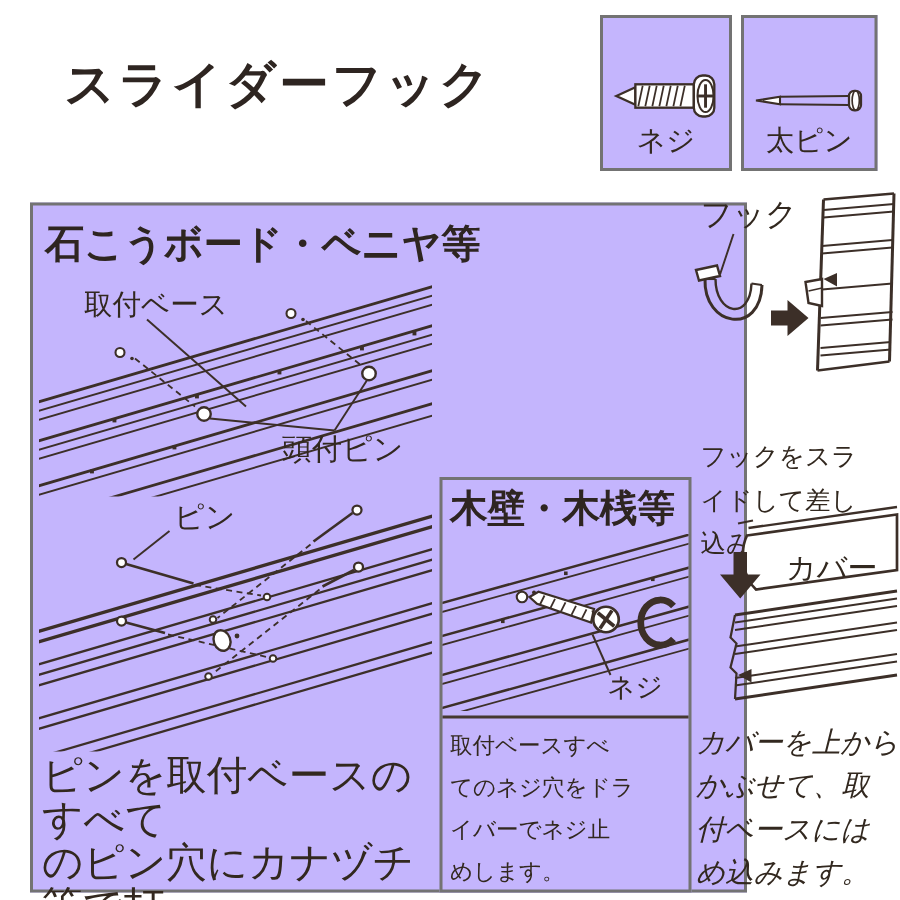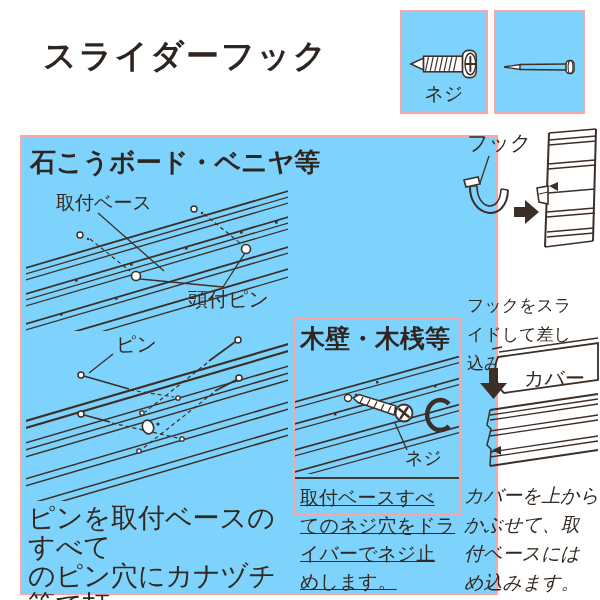--- a/index.html
+++ b/index.html
@@ -2,21 +2,21 @@
 <html><head>
 <meta charset="utf-8">
 <style>
   html,body { margin:0; padding:0; background:#fff; }
   .page {
     position:relative; width:600px; height:600px; background:#ffffff;
     font-family:"DejaVu Sans",sans-serif; color:#32281f; overflow:hidden;
   }
   .page * { box-sizing:border-box; }
   .abs { position:absolute; }
-  .box { position:absolute; border:2px solid #fca5a5; background:#7dd3fc; }
+  .box { position:absolute; border:2px solid #737373; background:#c4b5fd; }
   .caption { position:absolute; white-space:pre-line; color:#32281f; }
   .page-title {
     position:absolute; left:32px; top:34px; font-size:33px; font-weight:600;
     letter-spacing:2px; color:#2e2521;margin-left:11px;
   }
   .panel-heading { position:absolute; font-weight:600; color:#2e2521; }
   .part-label { position:absolute; left:0; right:0; bottom:5px; text-align:center; font-size:19px; }
   svg { position:absolute; overflow:hidden; }
   svg text { fill:#32281f; stroke:none; font-family:"DejaVu Sans",sans-serif; }
   .s  { stroke:#3c2f28; fill:none; }
@@ -51,20 +51,21 @@
   </div>
 
   <div class="box" style="left:494px; top:10px; width:91px; height:104px;">
     <svg style="left:6px; top:40px;" width="78" height="30" viewBox="0 0 78 30">
       <polygon class="sf" stroke-width="1.4" points="2,15 18,12.5 18,17.5"></polygon>
       <line class="s" stroke-width="1.5" x1="18" y1="12.5" x2="64" y2="12"></line>
       <line class="s" stroke-width="1.5" x1="18" y1="17.5" x2="64" y2="18"></line>
       <rect class="sf" stroke-width="1.5" x="64" y="8.5" width="8" height="13" rx="3.5"></rect>
       <ellipse class="s" stroke-width="1.1" cx="68.5" cy="15" rx="2.4" ry="6.5"></ellipse>
     </svg>
+    <div class="part-label">太ピン</div>
   </div>
 
   <div class="box" style="left:20px; top:135px; width:478px; height:460px;">
     <div class="panel-heading" style="left:8px; top:8px; font-size:26px;">石こうボード・ベニヤ等</div>
 
     <svg style="left:4px; top:46px;" width="262" height="148" viewBox="0 0 262 148">
       <line class="s" stroke-width="1.8" x1="-4" y1="86" x2="266" y2="7"></line>
       <line class="s" stroke-width="1.3" x1="-4" y1="92" x2="266" y2="13"></line>
       <line class="s" stroke-width="1.3" x1="-4" y1="98" x2="266" y2="19"></line>
       <line class="s" stroke-width="1.8" x1="-4" y1="112" x2="266" y2="33"></line>
@@ -127,21 +128,21 @@
       <line class="s" stroke-width="1.3" x1="87" y1="21" x2="63" y2="40"></line>
       <text x="90" y="18" font-size="20">ピン</text>
     </svg>
 
     <div class="caption" style="left:6px; top:366px; width:262px; font-size:27px; line-height:29px;">ピンを取付ベースのすべて
 のピン穴にカナヅチ等で打
 ち込み、固定します。</div>
 
   </div>
 
-  <div class="box" style="left:293px; top:318px; width:168px; height:198px;">
+  <div class="box" style="left:293px; top:318px; width:168px; height:277px;">
     <div class="panel-heading" style="left:5px; top:2px; font-size:25px;">木壁・木桟等</div>
 
     <svg style="left:0; top:36px;" width="164" height="118" viewBox="0 0 164 118">
       <line class="s" stroke-width="1.7" x1="-4" y1="47" x2="166" y2="0"></line>
       <line class="s" stroke-width="1.2" x1="-4" y1="53" x2="166" y2="6"></line>
       <line class="s" stroke-width="1.7" x1="-4" y1="69" x2="166" y2="22"></line>
       <line class="s" stroke-width="1.2" x1="-4" y1="75" x2="166" y2="28"></line>
       <line class="s" stroke-width="1.7" x1="-4" y1="95" x2="166" y2="48"></line>
       <line class="s" stroke-width="1.2" x1="-4" y1="101" x2="166" y2="54"></line>
       <line class="s" stroke-width="1.7" x1="-4" y1="117" x2="166" y2="70"></line>
@@ -161,21 +162,21 @@
       <circle class="sf" stroke-width="1.8" cx="109" cy="57" r="8.5"></circle>
       <line class="s" stroke-width="2.4" x1="103.5" y1="52.5" x2="114.5" y2="61.5"></line>
       <line class="s" stroke-width="2.4" x1="113" y1="51" x2="105" y2="63"></line>
       <path class="s" stroke-width="4.5" d="M 154,48 A 13,15 0 1 0 154,70"></path>
       <line class="s" stroke-width="1.3" x1="112" y1="94" x2="100" y2="67"></line>
       <text x="110" y="108" font-size="18">ネジ</text>
     </svg>
 
     <div class="abs" style="left:0; top:157px; width:164px; border-top:2px solid #453831;"></div>
 
-    <div class="caption" style="left:5px; top:163px; width:158px; font-size:19px; line-height:28px;text-decoration:underline;">取付ベースすべ
+    <div class="caption" style="left:5px; top:163px; width:158px; font-size:15px; line-height:28px;">取付ベースすべ
 てのネジ穴をドラ
 イバーでネジ止
 めします。</div>
   </div>
 
   <svg style="left:462px; top:128px;" width="138" height="120" viewBox="0 0 138 120">
     <text x="5" y="22" font-size="21">フック</text>
     <line class="s" stroke-width="1.3" x1="27" y1="28" x2="18" y2="55"></line>
     <path class="s" stroke-width="2" d="M 8,58 C 7,90 45,96 46,62"></path>
     <path class="s" stroke-width="1.6" d="M 15,58 C 15,82 38,86 39,61"></path>

